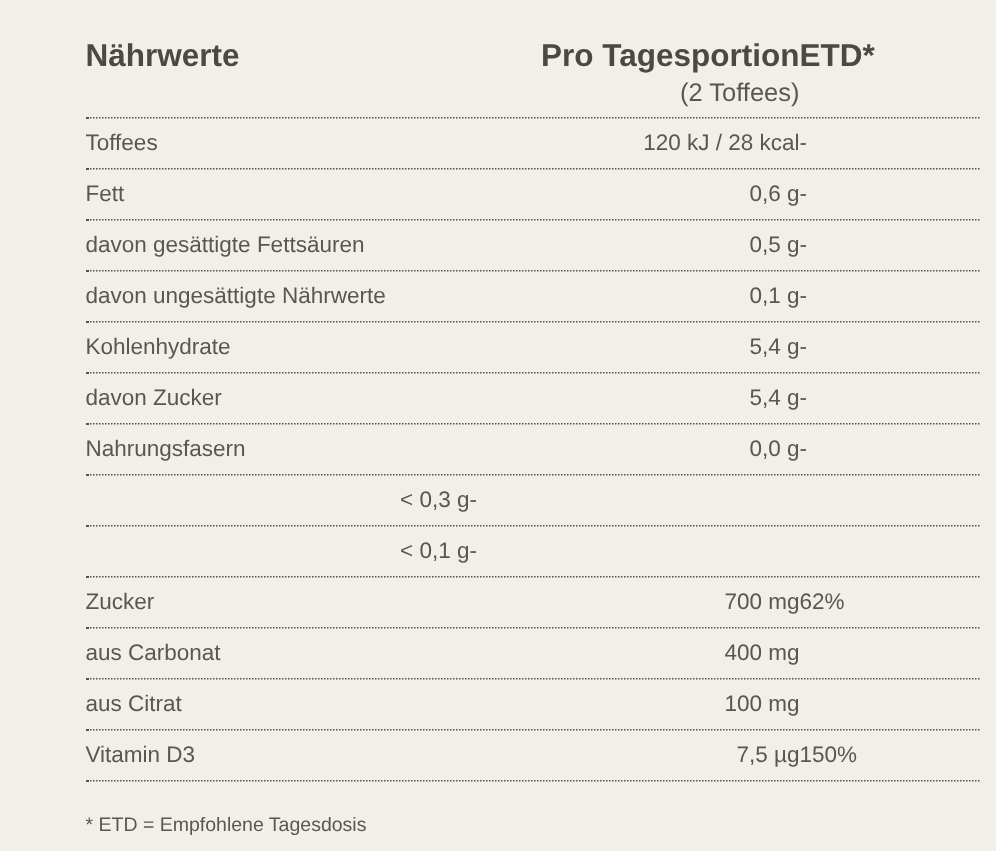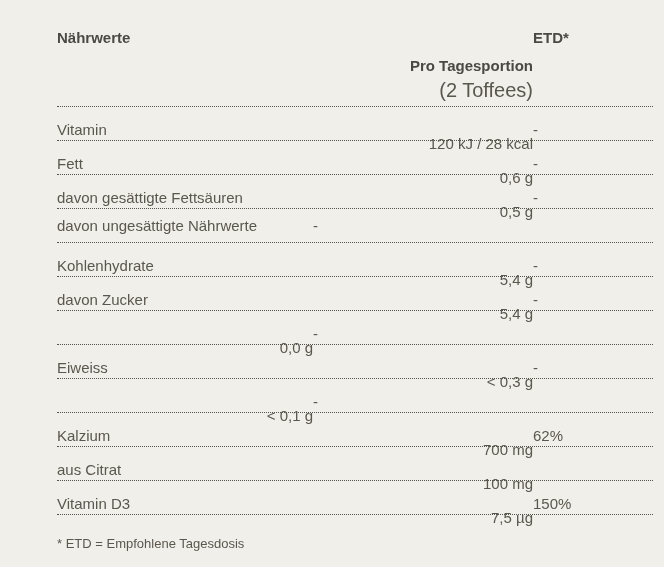--- a/index.html
+++ b/index.html
@@ -26,30 +26,30 @@
     display:grid;
     grid-template-columns:1fr 220px 120px;
   }
   .header-row{
     padding-top:4px;
     padding-bottom:4px;
     align-items:start;
   }
   .th{
     font-weight:700;
-    font-size:15px;
+    font-size:21px;
     line-height:24px;
     color:var(--text-bold);
   }
   .col-left{text-align:left;}
-  .col-mid{text-align:right;margin-top:28px;}
+  .col-mid{text-align:right;}
   .col-right{text-align:left;}
   .sub-line{
     font-weight:400;
-    font-size:20px;
+    font-size:17px;
     line-height:24px;
     color:var(--text);
   }
   .rows{
     border-bottom:1px dotted var(--line);
   }
   .row{
     height:34px;
     border-top:1px dotted var(--line);
     align-items:center;
@@ -71,76 +71,82 @@
     <div class="th col-left">Nährwerte</div>
     <div class="col-mid">
       <div class="th">Pro Tagesportion</div>
       <div class="sub-line">(2 Toffees)</div>
     </div>
     <div class="th col-right">ETD*</div>
   </div>
 
   <div class="rows">
   <div class="grid-3 row">
-    <span class="col-left">Vitamin</span>
+    <span class="col-left">Toffees</span>
     <span class="col-mid">120 kJ / 28 kcal</span>
     <span class="col-right">-</span>
   </div>
 
   <div class="grid-3 row">
     <span class="col-left">Fett</span>
     <span class="col-mid">0,6 g</span>
     <span class="col-right">-</span>
   </div>
 
   <div class="grid-3 row">
     <span class="col-left">davon gesättigte Fettsäuren</span>
     <span class="col-mid">0,5 g</span>
     <span class="col-right">-</span>
   </div>
 
   <div class="grid-3 row">
     <span class="col-left">davon ungesättigte Nährwerte</span>
+    <span class="col-mid">0,1 g</span>
     <span class="col-right">-</span>
   </div>
 
   <div class="grid-3 row">
     <span class="col-left">Kohlenhydrate</span>
     <span class="col-mid">5,4 g</span>
     <span class="col-right">-</span>
   </div>
 
   <div class="grid-3 row">
     <span class="col-left">davon Zucker</span>
     <span class="col-mid">5,4 g</span>
     <span class="col-right">-</span>
   </div>
 
   <div class="grid-3 row">
+    <span class="col-left">Nahrungsfasern</span>
     <span class="col-mid">0,0 g</span>
     <span class="col-right">-</span>
   </div>
 
   <div class="grid-3 row">
-    <span class="col-left">Eiweiss</span>
     <span class="col-mid">&lt; 0,3 g</span>
     <span class="col-right">-</span>
   </div>
 
   <div class="grid-3 row">
     <span class="col-mid">&lt; 0,1 g</span>
     <span class="col-right">-</span>
   </div>
 
   <div class="grid-3 row">
-    <span class="col-left">Kalzium</span>
+    <span class="col-left">Zucker</span>
     <span class="col-mid">700 mg</span>
     <span class="col-right">62%</span>
   </div>
 
+  <div class="grid-3 row">
+    <span class="col-left">aus Carbonat</span>
+    <span class="col-mid">400 mg</span>
+    <span class="col-right"></span>
+  </div>
 
   <div class="grid-3 row">
     <span class="col-left">aus Citrat</span>
     <span class="col-mid">100 mg</span>
     <span class="col-right"></span>
   </div>
 
   <div class="grid-3 row">
     <span class="col-left">Vitamin D3</span>
     <span class="col-mid">7,5 µg</span>

